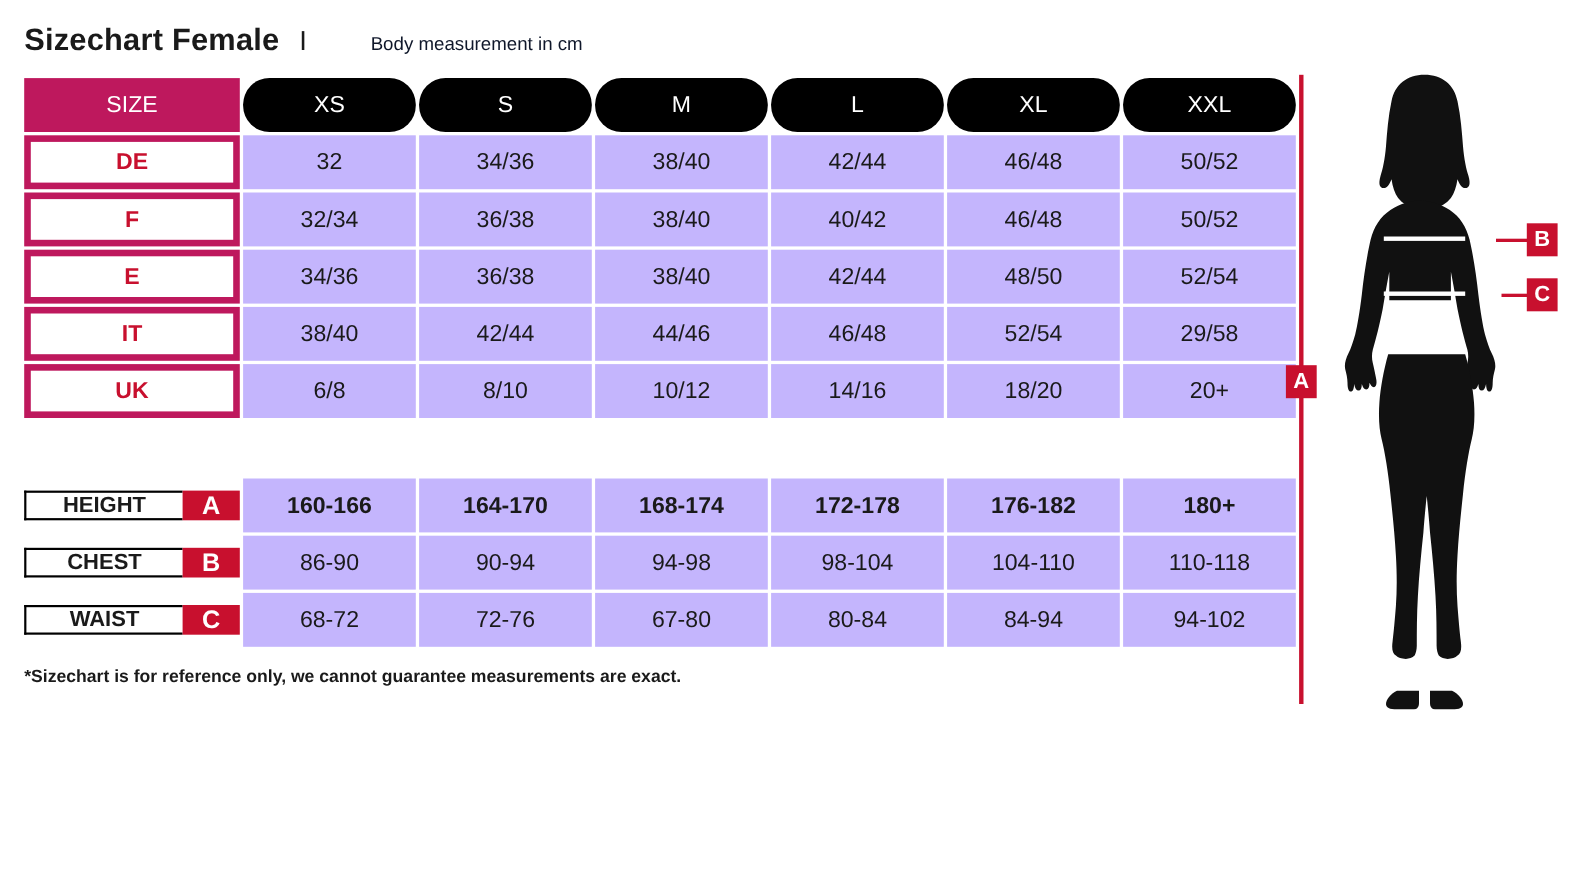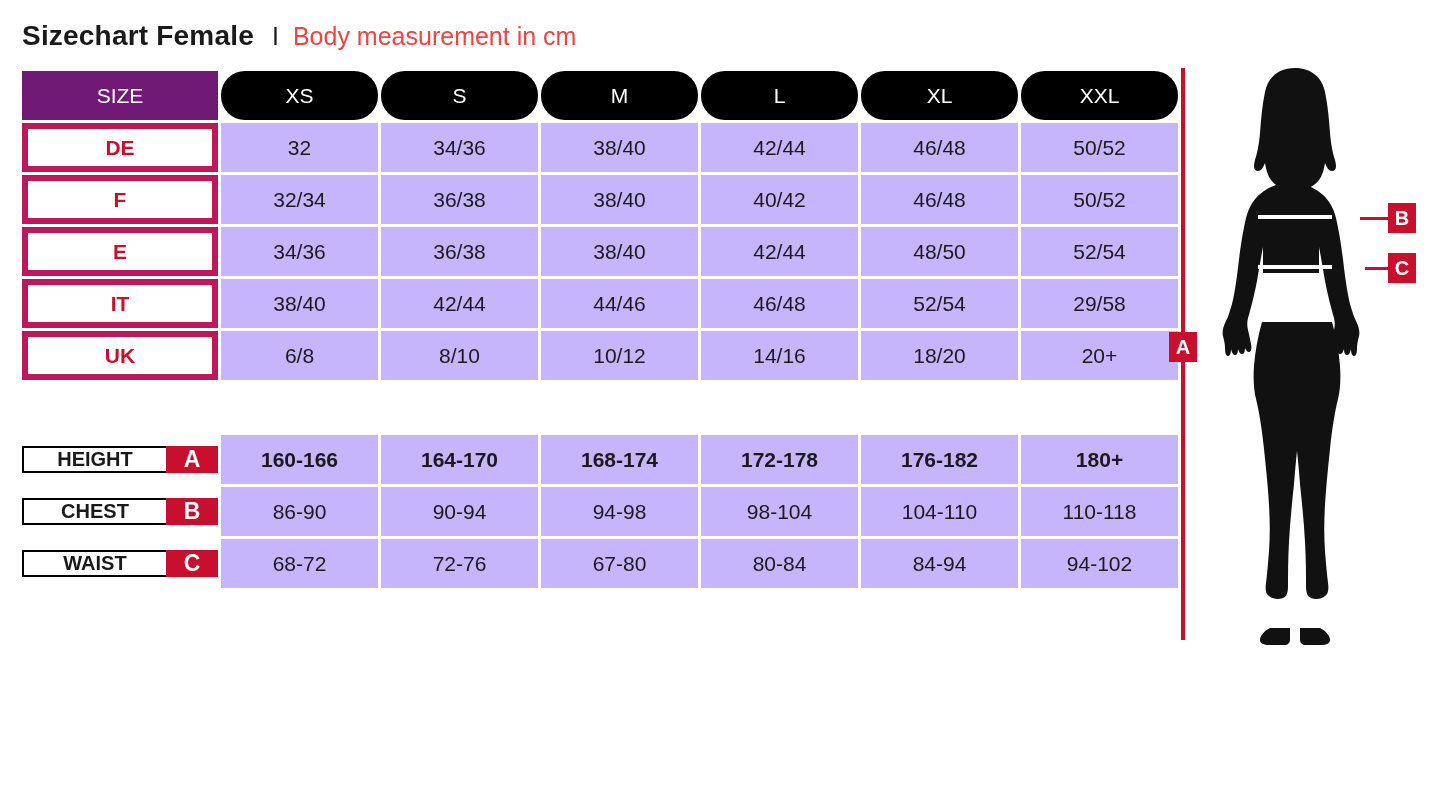--- a/index.html
+++ b/index.html
@@ -33,23 +33,24 @@
     letter-spacing: 0.2px;
     color: #1a1a1a;
   }
   .title-sep {
     font-size: 25px;
     font-weight: normal;
     margin: 0 14px 0 18px;
     color: #1a1a1a;
   }
   .title-sub {
-    font-size: 25px;
+    font-size: 17px;
     font-weight: normal;
-    color: #ef4444;
+    color: #0f172a;
+    margin-left: 44px;
   }
 
   
   .table-wrap {
     position: absolute;
     left: 22px;
     top: 71px;
     width: 1137px;
   }
   table.sizechart {
@@ -64,21 +65,21 @@
     text-align: center;
     vertical-align: middle;
     font-size: 21px;
     padding: 0;
   }
   col.c-label { width: 196px; }
   col.c-size  { width: 157px; }
 
   
   .hdr-size {
-    background: #701a75;
+    background: #be185d;
     color: #ffffff;
     font-size: 22px;
     font-weight: normal;
   }
   .hdr-col {
     background: #000000;
     color: #ffffff;
     font-size: 22px;
     font-weight: normal;
     border-radius: 24px;
@@ -333,20 +334,21 @@
           <td class="val-cell">72-76</td>
           <td class="val-cell">67-80</td>
           <td class="val-cell">80-84</td>
           <td class="val-cell">84-94</td>
           <td class="val-cell">94-102</td>
         </tr>
       </tbody>
     </table>
   </div>
 
+  <div class="footnote">*Sizechart is for reference only, we cannot guarantee measurements are exact.</div>
 
   <div class="figure-zone">
     <div class="vline"></div>
     <div class="marker marker-a">A</div>
     <div class="tick tick-b"></div>
     <div class="marker marker-b">B</div>
     <div class="tick tick-c"></div>
     <div class="marker marker-c">C</div>
 
     <svg class="silhouette" viewBox="0 0 190 585" aria-hidden="true">

